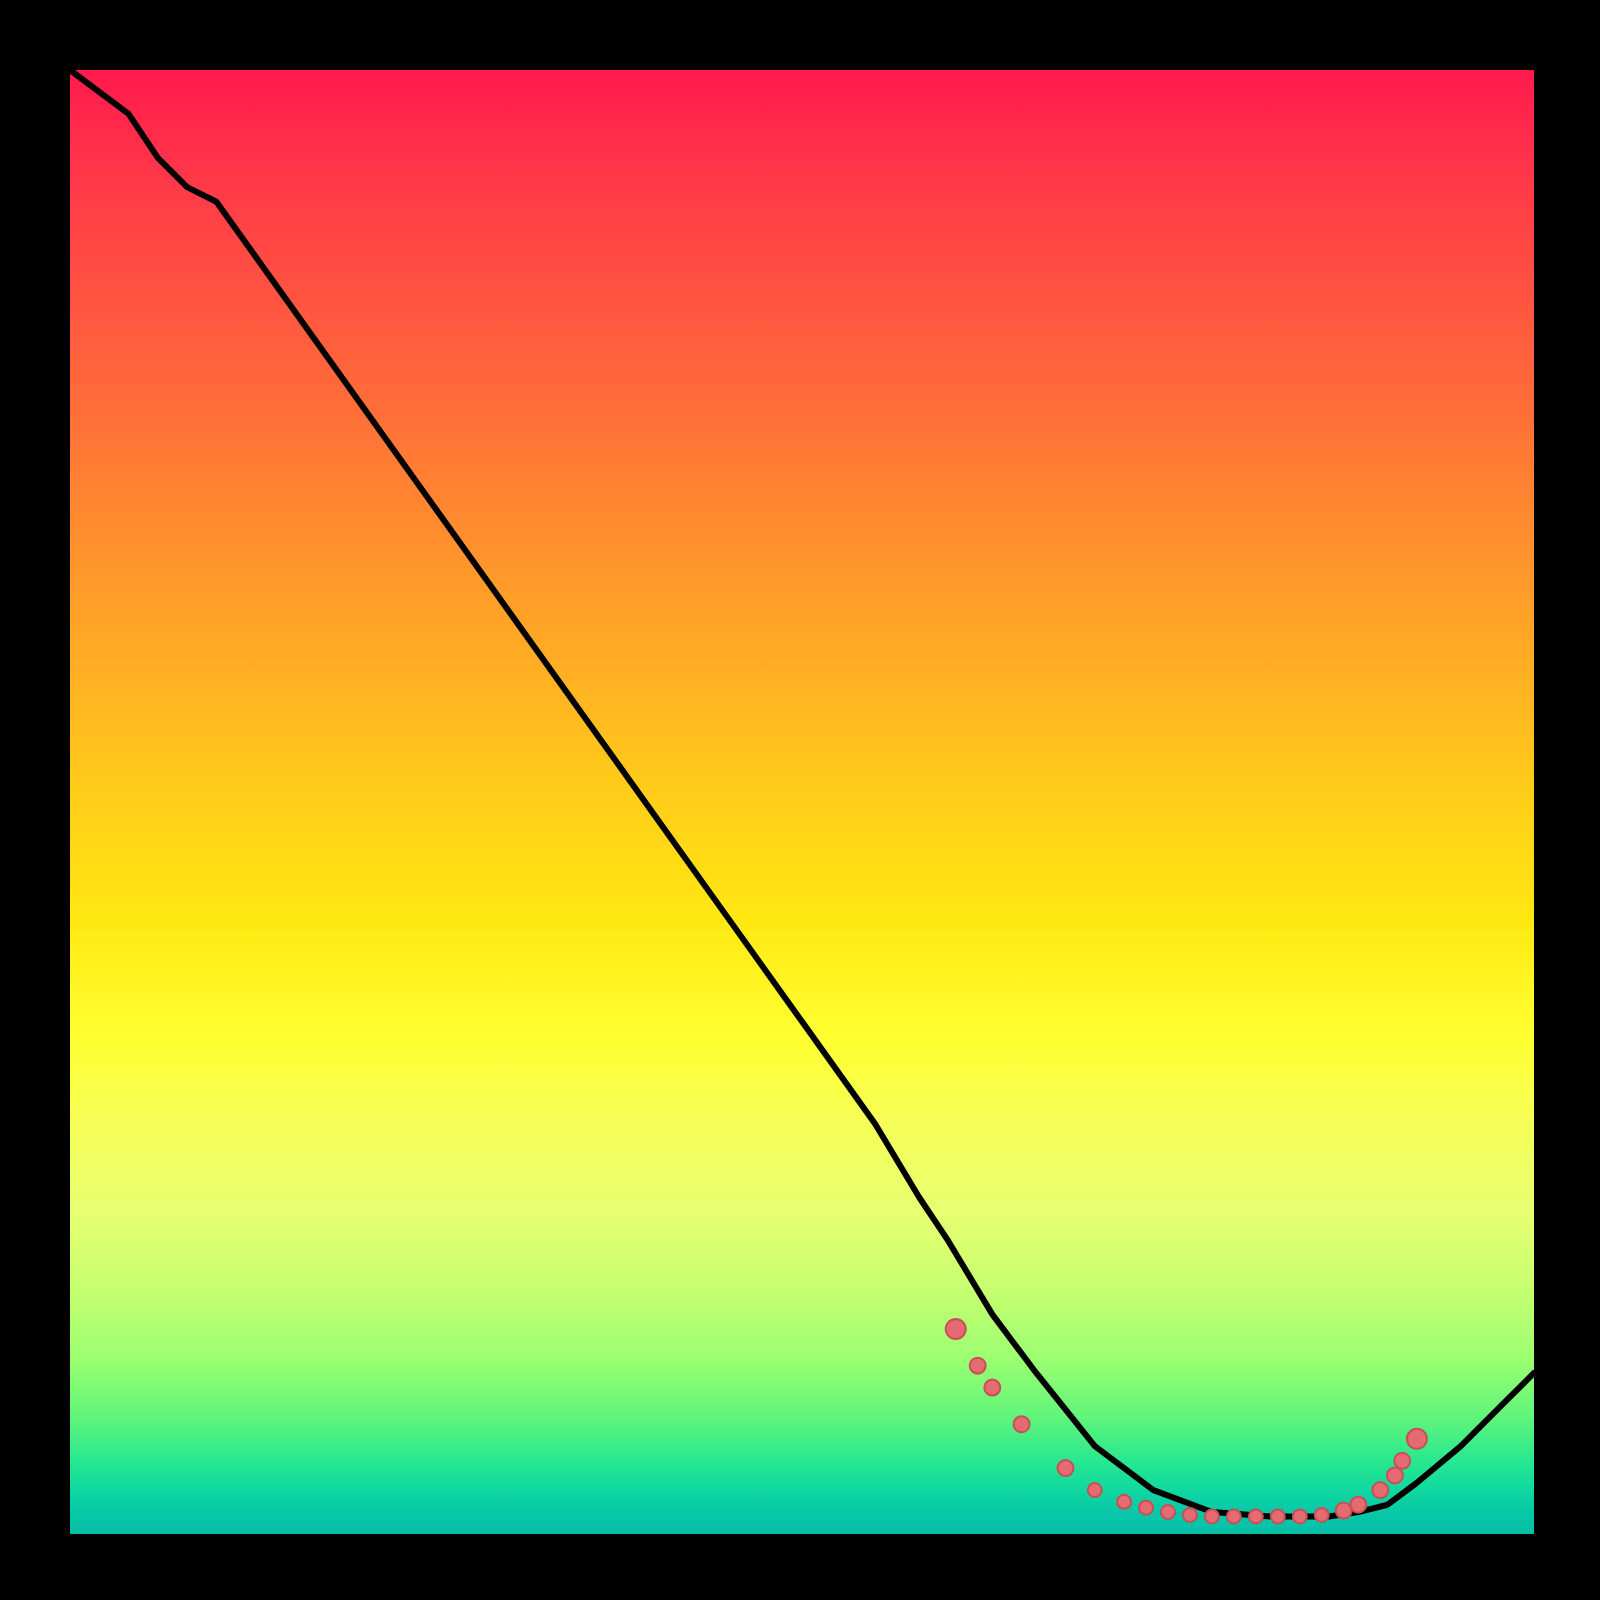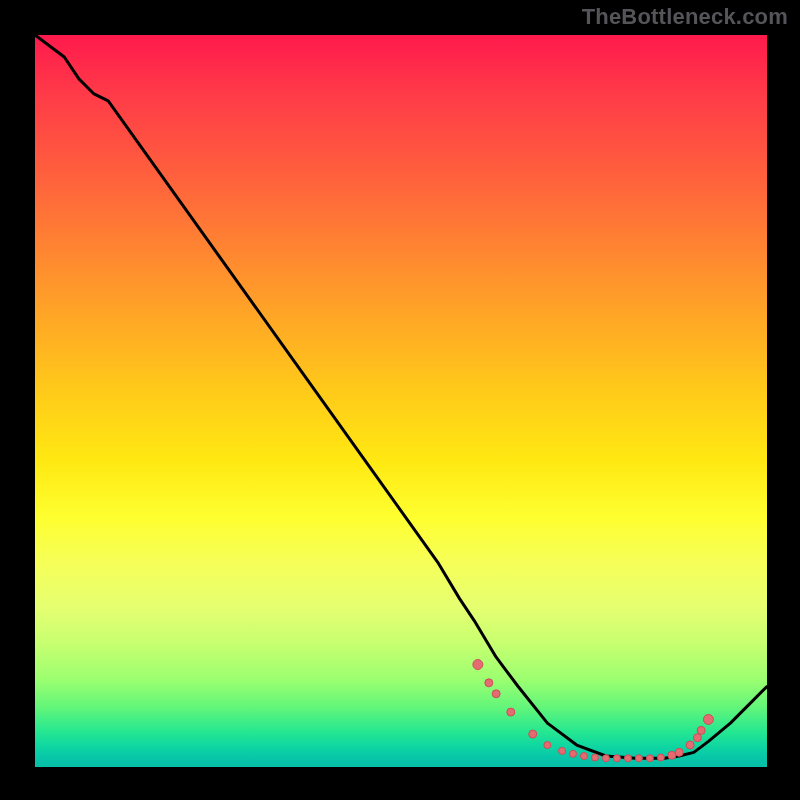--- a/index.html
+++ b/index.html
@@ -58,21 +58,20 @@
     width: 732px;
     height: 732px;
     overflow: visible;
   }
 </style>
 </head>
 <body>
 
 <div class="frame">
 
-  <div class="watermark">TheBottleneck.com</div>
 
   <div class="plot-area">
     <svg class="curve" viewBox="0 0 732 732">
       <path id="bottleneck-curve" fill="none" stroke="#000000" stroke-width="3" stroke-linejoin="round" stroke-linecap="round" d="M0.00 0.00 L29.28 21.96 L43.92 43.92 L58.56 58.56 L73.20 65.88 L109.80 117.12 L146.40 168.36 L183.00 219.60 L219.60 270.84 L256.20 322.08 L292.80 373.32 L329.40 424.56 L366.00 475.80 L402.60 527.04 L424.56 563.64 L439.20 585.60 L461.16 622.20 L483.12 651.48 L512.40 688.08 L541.68 710.04 L570.96 721.02 L600.24 723.22 L629.52 723.22 L644.16 721.02 L658.80 717.36 L673.44 706.38 L695.40 688.08 L717.36 666.12 L732.00 651.48"></path>
       <g id="marker-group">
           <circle cx="442.86" cy="629.52" r="5.00" fill="#e46b72" stroke="#c94f57" stroke-width="1"></circle>
           <circle cx="453.84" cy="647.82" r="4.00" fill="#e46b72" stroke="#c94f57" stroke-width="1"></circle>
           <circle cx="461.16" cy="658.80" r="4.00" fill="#e46b72" stroke="#c94f57" stroke-width="1"></circle>
           <circle cx="475.80" cy="677.10" r="4.00" fill="#e46b72" stroke="#c94f57" stroke-width="1"></circle>
           <circle cx="497.76" cy="699.06" r="4.00" fill="#e46b72" stroke="#c94f57" stroke-width="1"></circle>

